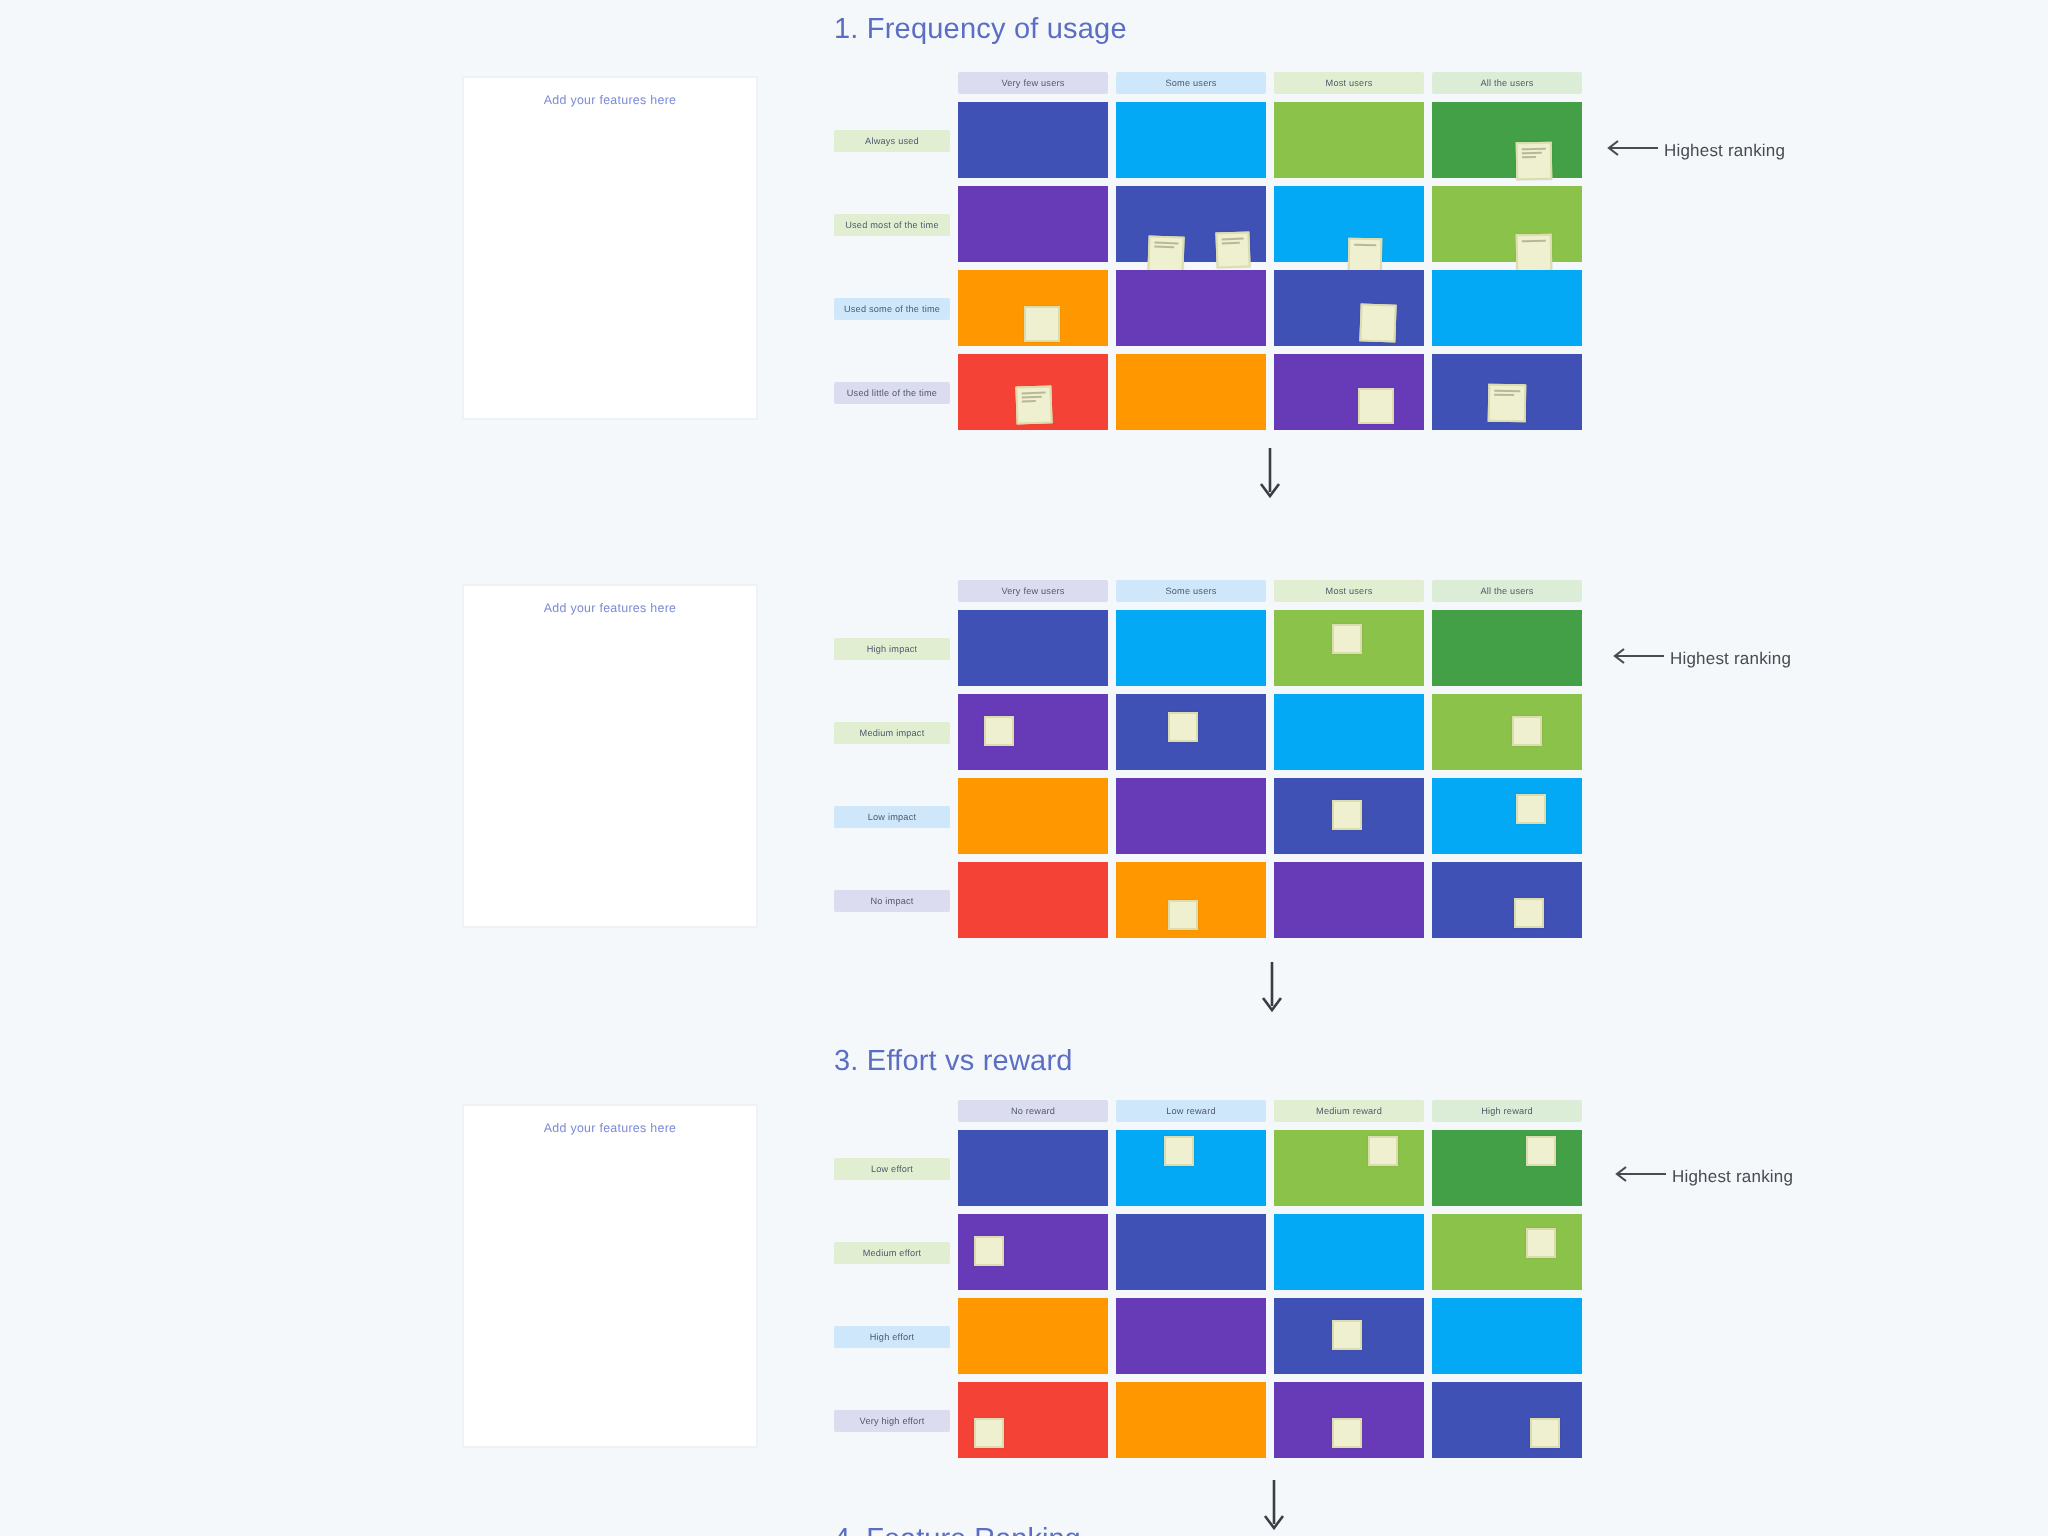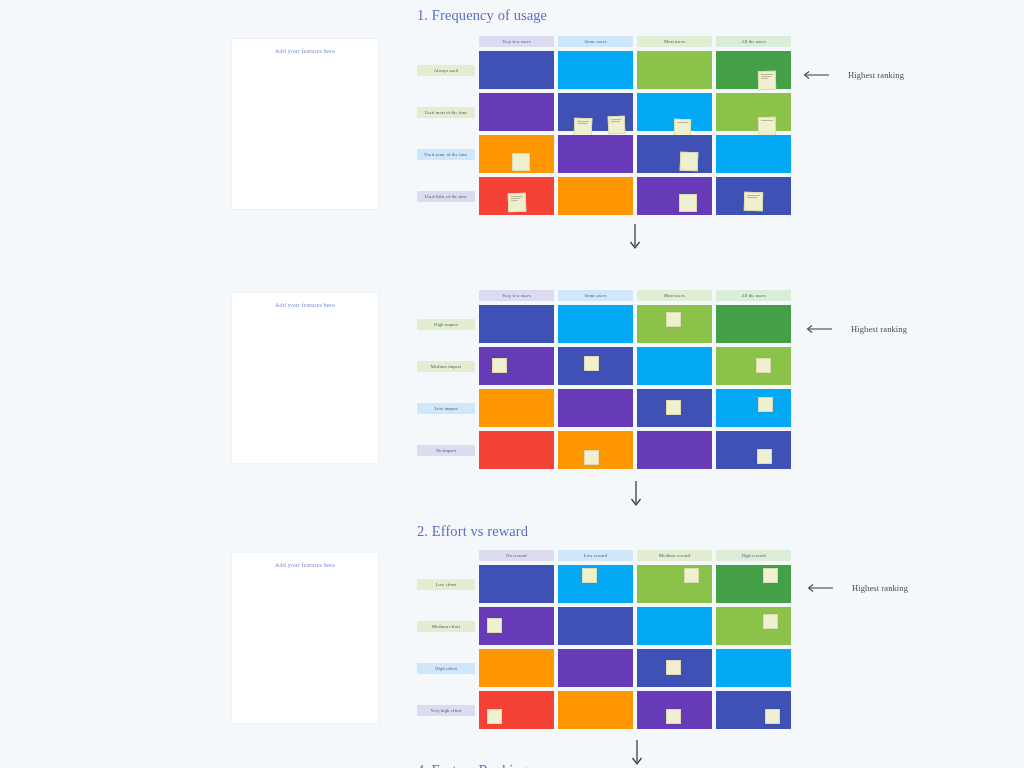--- a/index.html
+++ b/index.html
@@ -10,21 +10,20 @@
     background: #f4f8fb;
     font-family: "Liberation Sans", sans-serif;
     overflow: hidden;
     position: relative;
   }
 
   .canvas {
     position: relative;
     width: 1024px;
     height: 768px;
-    font-family: Liberation Serif, serif;
   }
 
   .section-title {
     position: absolute;
     left: 417px;
     font-size: 14.5px;
     color: #5b6ec4;
     letter-spacing: 0.1px;
     white-space: nowrap;
   }
@@ -139,21 +138,21 @@
 
   .note-line.short { width: 55%; }
   .note-line.med { width: 80%; }
   .note-line.full { width: 100%; }
 
   
   .rank-annotation {
     position: absolute;
     display: flex;
     align-items: center;
-    gap: 19px;
+    gap: 3px;
     white-space: nowrap;
   }
 
   .rank-arrow { display: block; }
 
   .rank-text {
     font-size: 8.5px;
     color: #4a4a52;
     letter-spacing: 0.1px;
   }
@@ -337,21 +336,21 @@
         </div>
       </div>
     </div>
     <div class="rank-annotation" style="top: 320px; left: 806px;">
       <span class="rank-arrow"><svg width="26" height="10" viewBox="0 0 26 10">
           <line x1="2" y1="5" x2="26" y2="5" stroke="#4a4a52" stroke-width="1.1"></line>
           <path d="M6 1.5 L1.5 5 L6 8.5" fill="none" stroke="#4a4a52" stroke-width="1.1"></path>
         </svg></span>
       <span class="rank-text">Highest ranking</span>
     </div>
-    <div class="section-title" style="top: 523px;">2. Effort vs reward</div>
+    <div class="section-title" style="top: 523px;">3. Effort vs reward</div>
     <div class="feature-panel" style="top: 552px; height: 172px;">
       <div class="feature-panel-label">Add your features here</div>
     </div>
     <div class="matrix" style="top: 550px;">
       <div class="col-headers">
         <div class="col-header" style="background: rgb(220, 220, 240);">No reward</div>
         <div class="col-header" style="background: rgb(207, 231, 250);">Low reward</div>
         <div class="col-header" style="background: rgb(226, 238, 210);">Medium reward</div>
         <div class="col-header" style="background: rgb(220, 237, 215);">High reward</div>
       </div>

